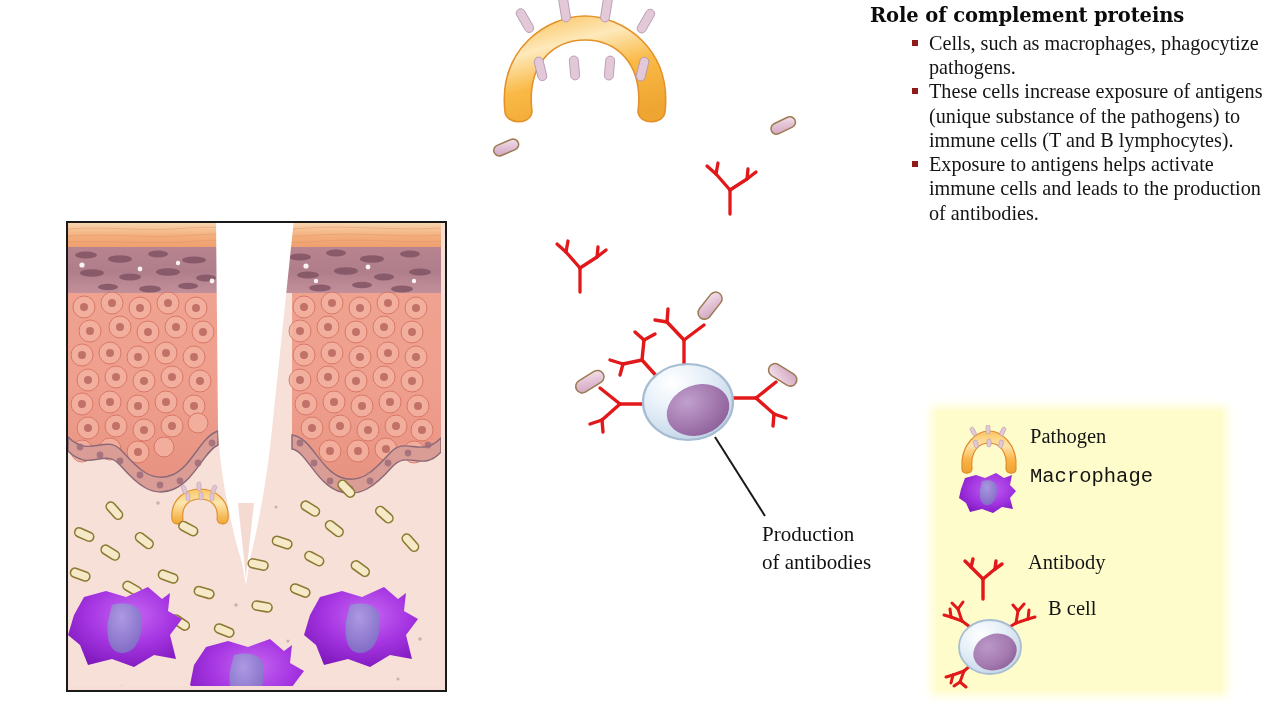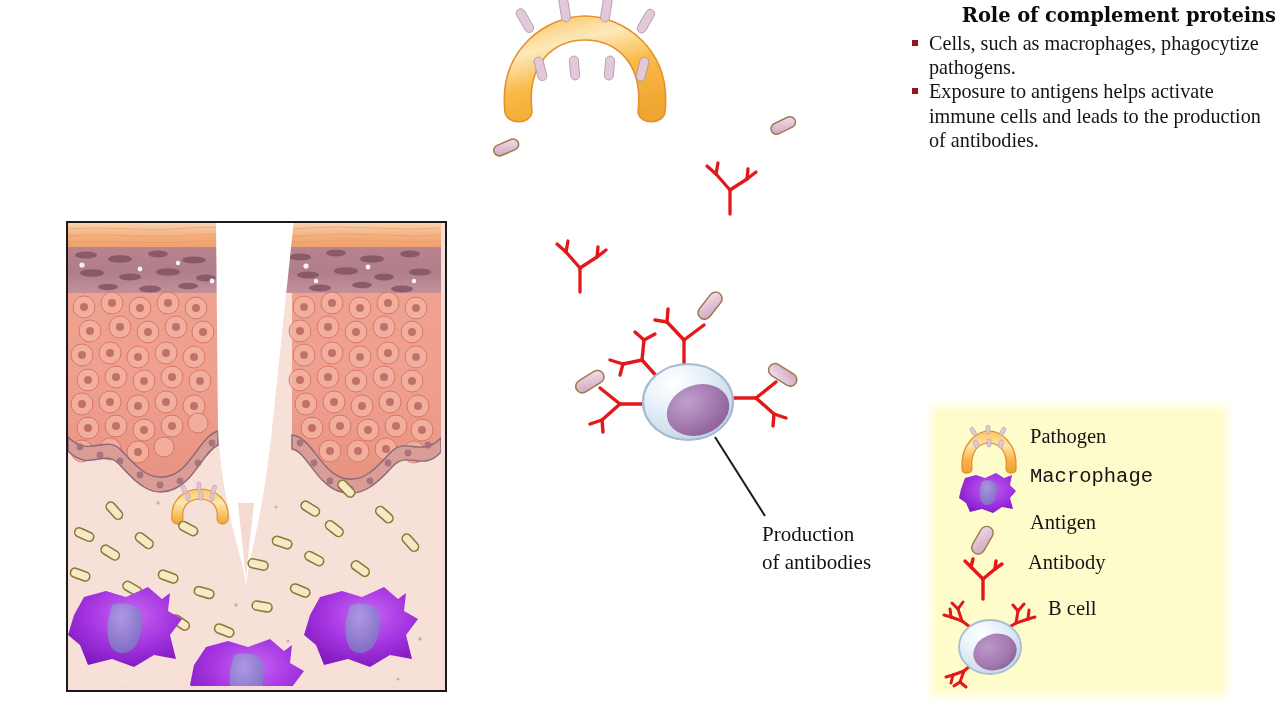--- a/index.html
+++ b/index.html
@@ -21,21 +21,21 @@
     position: absolute;
     left: 866px;
     top: 4px;
     width: 410px;
   }
   #slide-title {
     font-family: "DejaVu Serif", "Liberation Serif", serif;
     font-weight: bold;
     font-size: 19.5px;
     letter-spacing: -0.1px;
-    text-align: right;
+    text-align: left;
     padding-left: 4px;
     line-height: 1.18;
     color: #0b0b0b;
   }
   #bullet-list {
     list-style: none;
     margin: 4px 0 0 0;
     padding: 0 0 0 46px;
   }
   #bullet-list li {
@@ -125,20 +125,24 @@
 </style>
 </head>
 <body>
 
 <div id="text-panel">
   <div id="slide-title">Role of complement proteins</div>
   <ul id="bullet-list">
     <li>
       <span class="sq-bullet"></span>
       <span>Cells, such as macrophages, phagocytize pathogens.</span>
+    </li>
+    <li>
+      <span class="sq-bullet"></span>
+      <span>These cells increase exposure of antigens (unique substance of the pathogens) to immune cells (T and B lymphocytes).</span>
     </li>
     <li>
       <span class="sq-bullet"></span>
       <span>Exposure to antigens helps activate immune cells and leads to the production of antibodies.</span>
     </li>
   </ul>
 </div>
 
 <div id="legend-box">
 
@@ -183,35 +187,20 @@
           </radialGradient>
         </defs>
         <path d="M9 24 L13 13 L24 10 L33 13 L44 8 L52 13 L60 10 L58 20 L64 26
                  L58 33 L61 44 L50 42 L41 48 L30 44 L18 47 L14 38 L7 33 Z" fill="url(#lgMac)"></path>
         <path d="M30 16 C38 14, 45 16, 45 24 C45 34, 41 40, 35 40 C29 40, 27 33, 28 24 Z" fill="url(#lgMacN)" opacity="0.95"></path>
       </svg>
     </div>
     <div class="legend-label">Macrophage</div>
   </div>
 
-  <div class="legend-row" id="legend-row-antigen">
-    <div class="legend-icon">
-      <svg width="74" height="56" viewBox="0 0 74 56">
-        <defs>
-          <linearGradient id="lgAg" x1="0" y1="0" x2="1" y2="1">
-            <stop offset="0%" stop-color="#f2dfe8"></stop>
-            <stop offset="50%" stop-color="#e0bed2"></stop>
-            <stop offset="100%" stop-color="#d0a8c0"></stop>
-          </linearGradient>
-        </defs>
-        <rect x="24" y="14" width="13" height="30" rx="6.5" fill="url(#lgAg)" stroke="#9c7a53" stroke-width="1.4" transform="rotate(30 30 29)"></rect>
-      </svg>
-    </div>
-    <div class="legend-label">Antigen</div>
-  </div>
 
   <div class="legend-row" id="legend-row-antibody">
     <div class="legend-icon">
       <svg width="74" height="56" viewBox="0 0 74 56">
         <g stroke="#e2181a" stroke-width="3.4" fill="none" stroke-linecap="round">
           <path d="M33 48 L33 28"></path>
           <path d="M33 28 L21 16"></path>
           <path d="M33 28 L45 18"></path>
           <path d="M21 16 L15 10"></path>
           <path d="M21 16 L23 8"></path>

